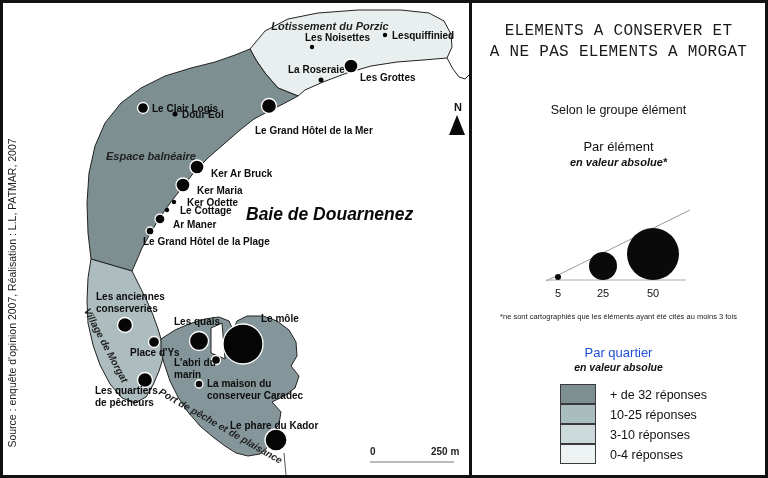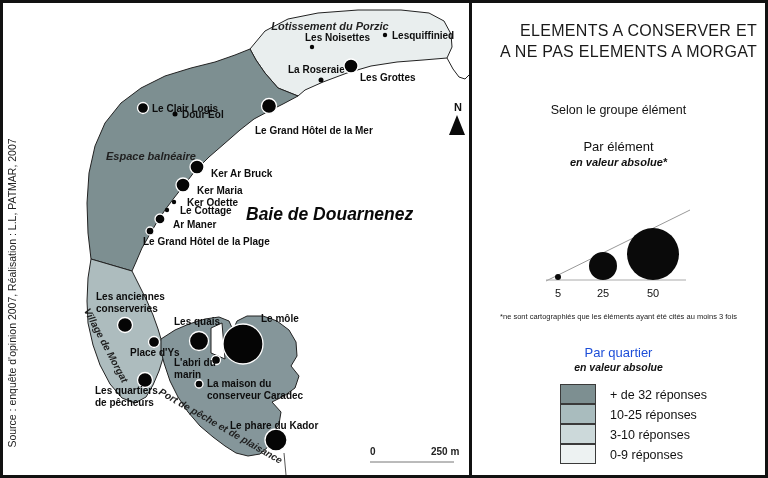--- a/index.html
+++ b/index.html
@@ -1,20 +1,20 @@
 <!DOCTYPE html>
 <html><head>
 <meta charset="utf-8">
 <style>
   html,body{margin:0;padding:0;background:#d8d8d8;font-family:"Liberation Sans",sans-serif;}
   .frame{position:relative;width:768px;height:478px;border:3px solid #111;box-sizing:border-box;background:#fff;overflow:hidden;}
   .map-area{position:absolute;left:0;top:0;width:469px;height:472px;border-right:3px solid #111;box-sizing:border-box;background:#fff;}
   .map-svg{position:absolute;left:0;top:0;}
   .panel{position:absolute;left:469px;top:0;width:293px;height:472px;background:#fff;}
-  .panel .title{margin:18px 8px 0 8px;text-align:right;font-size:16px;letter-spacing:.3px;color:#1a1a1a;line-height:1.3;}
+  .panel .title{margin:18px 8px 0 8px;text-align:center;font-size:16px;letter-spacing:.3px;color:#1a1a1a;line-height:1.3;font-family:Liberation Mono, monospace;}
   .panel .subtitle{margin-top:40px;text-align:center;font-size:12.5px;color:#111;}
   .panel .eh{margin-top:22px;text-align:center;font-size:13px;color:#111;}
   .panel .esub{margin-top:2px;text-align:center;font-size:11px;font-style:italic;font-weight:600;color:#111;}
   .panel .footnote{margin-top:0px;text-align:center;font-size:7.5px;color:#222;}
   .panel .qh{margin-top:24px;text-align:center;font-size:13px;color:#1d4ed8;}
   .panel .qsub{margin-top:1px;text-align:center;font-size:10.5px;font-style:italic;font-weight:600;color:#111;}
   .qlegend{margin:12px 0 0 88px;}
   .qrow{display:flex;align-items:center;height:20px;}
   .qswatch{width:36px;height:20px;border:1px solid #3a3a3a;box-sizing:border-box;margin-top:-1px;flex:0 0 auto;}
   .qlabel{margin-left:14px;font-size:12.5px;color:#111;white-space:nowrap;}
@@ -195,18 +195,18 @@
         <div class="qrow">
           <div class="qswatch" style="background: rgb(169, 188, 190);"></div>
           <span class="qlabel">10-25 réponses</span>
         </div>
         <div class="qrow">
           <div class="qswatch" style="background: rgb(204, 217, 218);"></div>
           <span class="qlabel">3-10 réponses</span>
         </div>
         <div class="qrow">
           <div class="qswatch" style="background: rgb(237, 242, 242);"></div>
-          <span class="qlabel">0-9 réponses</span>
+          <span class="qlabel">0-4 réponses</span>
         </div>
       </div>
   </div>
 
 </div>
 
 </body></html>

